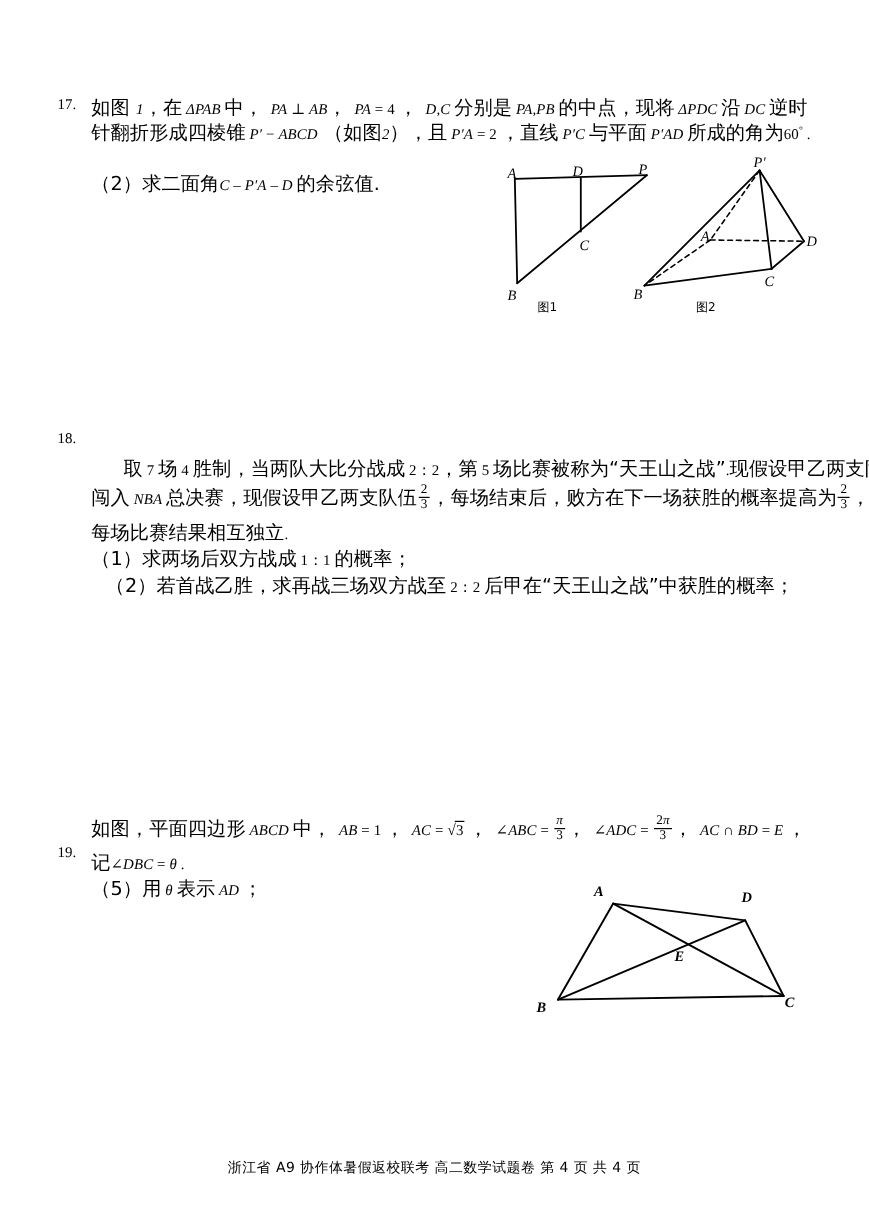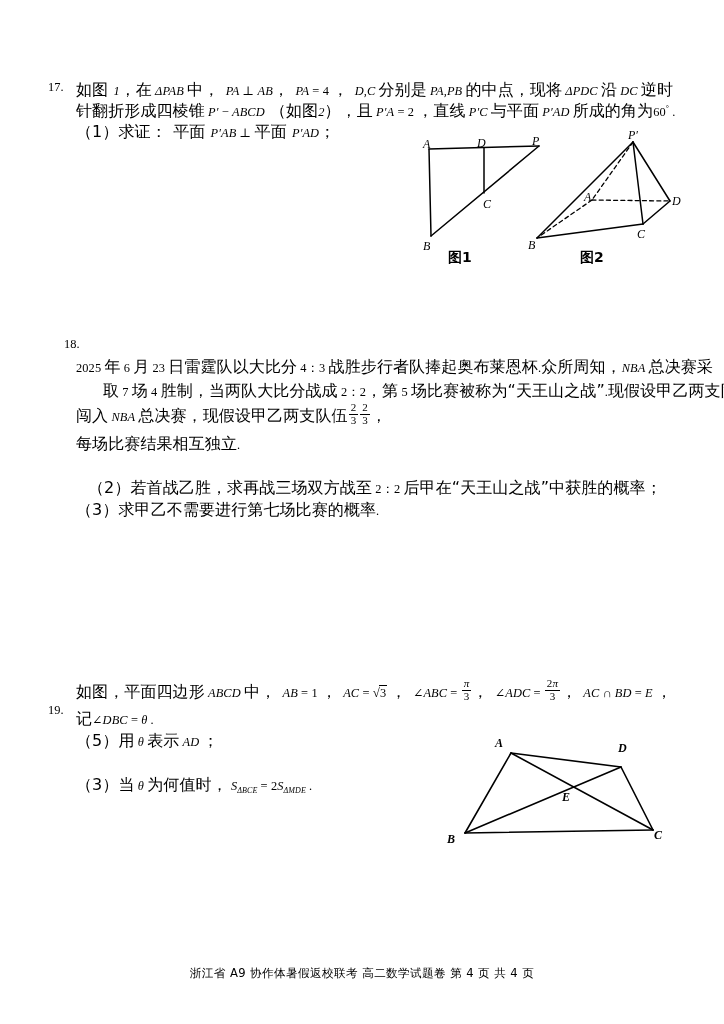--- a/index.html
+++ b/index.html
@@ -55,22 +55,22 @@
     margin-left: -1px;
   }
   .prime { font-style: italic; }
   
   .fig {
     position: absolute;
   }
   .figcap {
     position: absolute;
     font-family: "DejaVu Sans", "Liberation Sans", sans-serif;
-    font-size: 14px;
-    font-weight: 700;
+    font-size: 10px;
+    font-weight: 400;
   }
   .ptlabel {
     position: absolute;
     font-family: "Liberation Serif", serif;
     font-style: italic;
     font-size: 12px;
   }
   .ptlabel.b { font-weight: bold; font-style: italic; }
   
   .footer {
@@ -92,24 +92,24 @@
   <div class="num" style="left:48px; top:80px;">17.</div>
 
   <div class="body-line" style="left:76px; top:80px;">
     <span class="zh">如图 </span><span class="it">1</span><span class="zh">，在</span><span class="it"> ΔPAB </span><span class="zh">中，</span><span class="it">&nbsp; PA</span> ⊥ <span class="it">AB</span><span class="zh">，</span><span class="it">&nbsp; PA</span> = 4 <span class="zh">，</span><span class="it">&nbsp; D,C </span><span class="zh">分别是</span><span class="it"> PA,PB </span><span class="zh">的中点，现将</span><span class="it"> ΔPDC </span><span class="zh">沿</span><span class="it"> DC </span><span class="zh">逆时</span>
   </div>
 
   <div class="body-line" style="left:76px; top:101px;">
     <span class="zh">针翻折形成四棱锥</span><span class="it"> P</span><span class="prime">′</span> − <span class="it">ABCD</span><span class="zh">&nbsp;（如图</span><span class="it">2</span><span class="zh">），且</span><span class="it"> P</span><span class="prime">′</span><span class="it">A</span> = 2 <span class="zh">，</span><span class="zh">直线</span><span class="it"> P</span><span class="prime">′</span><span class="it">C </span><span class="zh">与平面</span><span class="it"> P</span><span class="prime">′</span><span class="it">AD </span><span class="zh">所成的角为</span>60<span class="sup">°</span> .
   </div>
 
-  <div class="body-line" style="left:76px; top:122px;">
-    <span class="zh">（1）求证：</span>&nbsp;&nbsp;<span class="zh">平面 </span><span class="it">P</span><span class="prime">′</span><span class="it">AB</span> ⊥ <span class="zh">平面 </span><span class="it">P</span><span class="prime">′</span><span class="it">AD</span><span class="zh">；</span>
-  </div>
-
+
+  <div class="body-line" style="left:76px; top:143px;">
+    <span class="zh">（2）求二面角</span><span class="it">C</span> – <span class="it">P</span><span class="prime">′</span><span class="it">A</span> – <span class="it">D </span><span class="zh">的余弦值.</span>
+  </div>
 
   <svg class="fig" style="left:405px; top:128px;" width="165" height="135" viewBox="0 0 165 135">
     <g stroke="#000" stroke-width="1.5" fill="none" stroke-linecap="round">
 
       <line x1="24" y1="21" x2="134" y2="18"></line>
 
       <line x1="24" y1="21" x2="26" y2="108"></line>
 
       <line x1="26" y1="108" x2="134" y2="18"></line>
 
@@ -145,65 +145,59 @@
       <line x1="84" y1="76" x2="29" y2="114"></line>
     </g>
   </svg>
   <div class="ptlabel" style="left:628px; top:128px;">P′</div>
   <div class="ptlabel" style="left:584px; top:190px;">A</div>
   <div class="ptlabel" style="left:672px; top:194px;">D</div>
   <div class="ptlabel" style="left:637px; top:227px;">C</div>
   <div class="ptlabel" style="left:528px; top:238px;">B</div>
   <div class="figcap" style="left:580px; top:249px;">图2</div>
 
-  <div class="num" style="left:48px; top:337px;margin-left:16px;">18.</div>
-
-  <div class="body-line" style="left:76px; top:357px;">
-    2025 <span class="zh">年</span> 6 <span class="zh">月</span> 23 <span class="zh">日雷霆队以大比分</span> 4：3 <span class="zh">战胜步行者队捧起奥布莱恩杯</span>.<span class="zh">众所周知，</span><span class="it">NBA</span> <span class="zh">总决赛采</span>
-  </div>
+  <div class="num" style="left:48px; top:358px;">18.</div>
+
 
   <div class="body-line" style="left:76px; top:381px;margin-left:27px;">
     <span class="zh">取</span> 7 <span class="zh">场</span> 4 <span class="zh">胜制，当两队大比分战成</span> 2：2<span class="zh">，第</span> 5 <span class="zh">场比赛被称为“天王山之战”</span>.<span class="zh">现假设甲乙两支队伍</span>
   </div>
 
   <div class="body-line" style="left:76px; top:405px;">
-    <span class="zh">闯入</span> <span class="it">NBA</span> <span class="zh">总决赛，现假设甲乙两支队伍</span><span class="frac"><span class="n">2</span><span class="d">3</span></span><span class="frac"><span class="n">2</span><span class="d">3</span></span><span class="zh">，</span>
+    <span class="zh">闯入</span> <span class="it">NBA</span> <span class="zh">总决赛，现假设甲乙两支队伍</span><span class="frac"><span class="n">2</span><span class="d">3</span></span><span class="zh">，每场结束后，败方在下一场获胜的概率提高为</span><span class="frac"><span class="n">2</span><span class="d">3</span></span><span class="zh">，</span>
   </div>
 
   <div class="body-line" style="left:76px; top:434px;">
     <span class="zh">每场比赛结果相互独立</span>.
   </div>
 
+  <div class="body-line" style="left:76px; top:456px;">
+    <span class="zh">（1）求两场后双方战成</span> 1：1 <span class="zh">的概率；</span>
+  </div>
 
   <div class="body-line" style="left:76px; top:478px;margin-left:12px;">
     <span class="zh">（2）若首战乙胜，求再战三场双方战至</span> 2：2 <span class="zh">后甲在“天王山之战”中获胜的概率；</span>
   </div>
 
-  <div class="body-line" style="left:76px; top:500px;">
-    <span class="zh">（3）求甲乙不需要进行第七场比赛的概率</span>.
-  </div>
 
   <div class="num" style="left:48px; top:683px;margin-top:20px;">19.</div>
 
   <div class="body-line" style="left:76px; top:681px;">
     <span class="zh">如图，平面四边形</span><span class="it"> ABCD </span><span class="zh">中，</span><span class="it">&nbsp; AB</span> = 1 <span class="zh">，</span><span class="it">&nbsp; AC</span> = <span style="font-size:13px;">√</span><span class="sqrt">3</span> <span class="zh">，</span><span class="it">&nbsp; ∠ABC</span> = <span class="frac"><span class="n"><span class="it">π</span></span><span class="d">3</span></span><span class="zh">，</span><span class="it">&nbsp; ∠ADC</span> = <span class="frac"><span class="n">2<span class="it">π</span></span><span class="d">3</span></span><span class="zh">，</span><span class="it">&nbsp; AC</span> ∩ <span class="it">BD</span> = <span class="it">E</span> <span class="zh">，</span>
   </div>
 
   <div class="body-line" style="left:76px; top:709px;">
     <span class="zh">记</span><span class="it">∠DBC</span> = <span class="it">θ</span> .
   </div>
 
   <div class="body-line" style="left:76px; top:731px;">
     <span class="zh">（5）用</span><span class="it"> θ </span><span class="zh">表示</span><span class="it"> AD </span><span class="zh">；</span>
   </div>
 
 
-  <div class="body-line" style="left:76px; top:775px;">
-    <span class="zh">（3）当</span><span class="it"> θ </span><span class="zh">为何值时，</span>&nbsp;<span class="it">S</span><span class="sub" style="font-style:italic;">ΔBCE</span> = 2<span class="it">S</span><span class="sub" style="font-style:italic;">ΔMDE</span> .
-  </div>
 
   <svg class="fig" style="left:425px; top:725px;" width="245" height="130" viewBox="0 0 245 130">
     <g stroke="#000" stroke-width="1.6" fill="none" stroke-linecap="round">
 
       <line x1="86" y1="28" x2="196" y2="42"></line>
 
       <line x1="86" y1="28" x2="40" y2="108"></line>
 
       <line x1="40" y1="108" x2="228" y2="105"></line>
 

